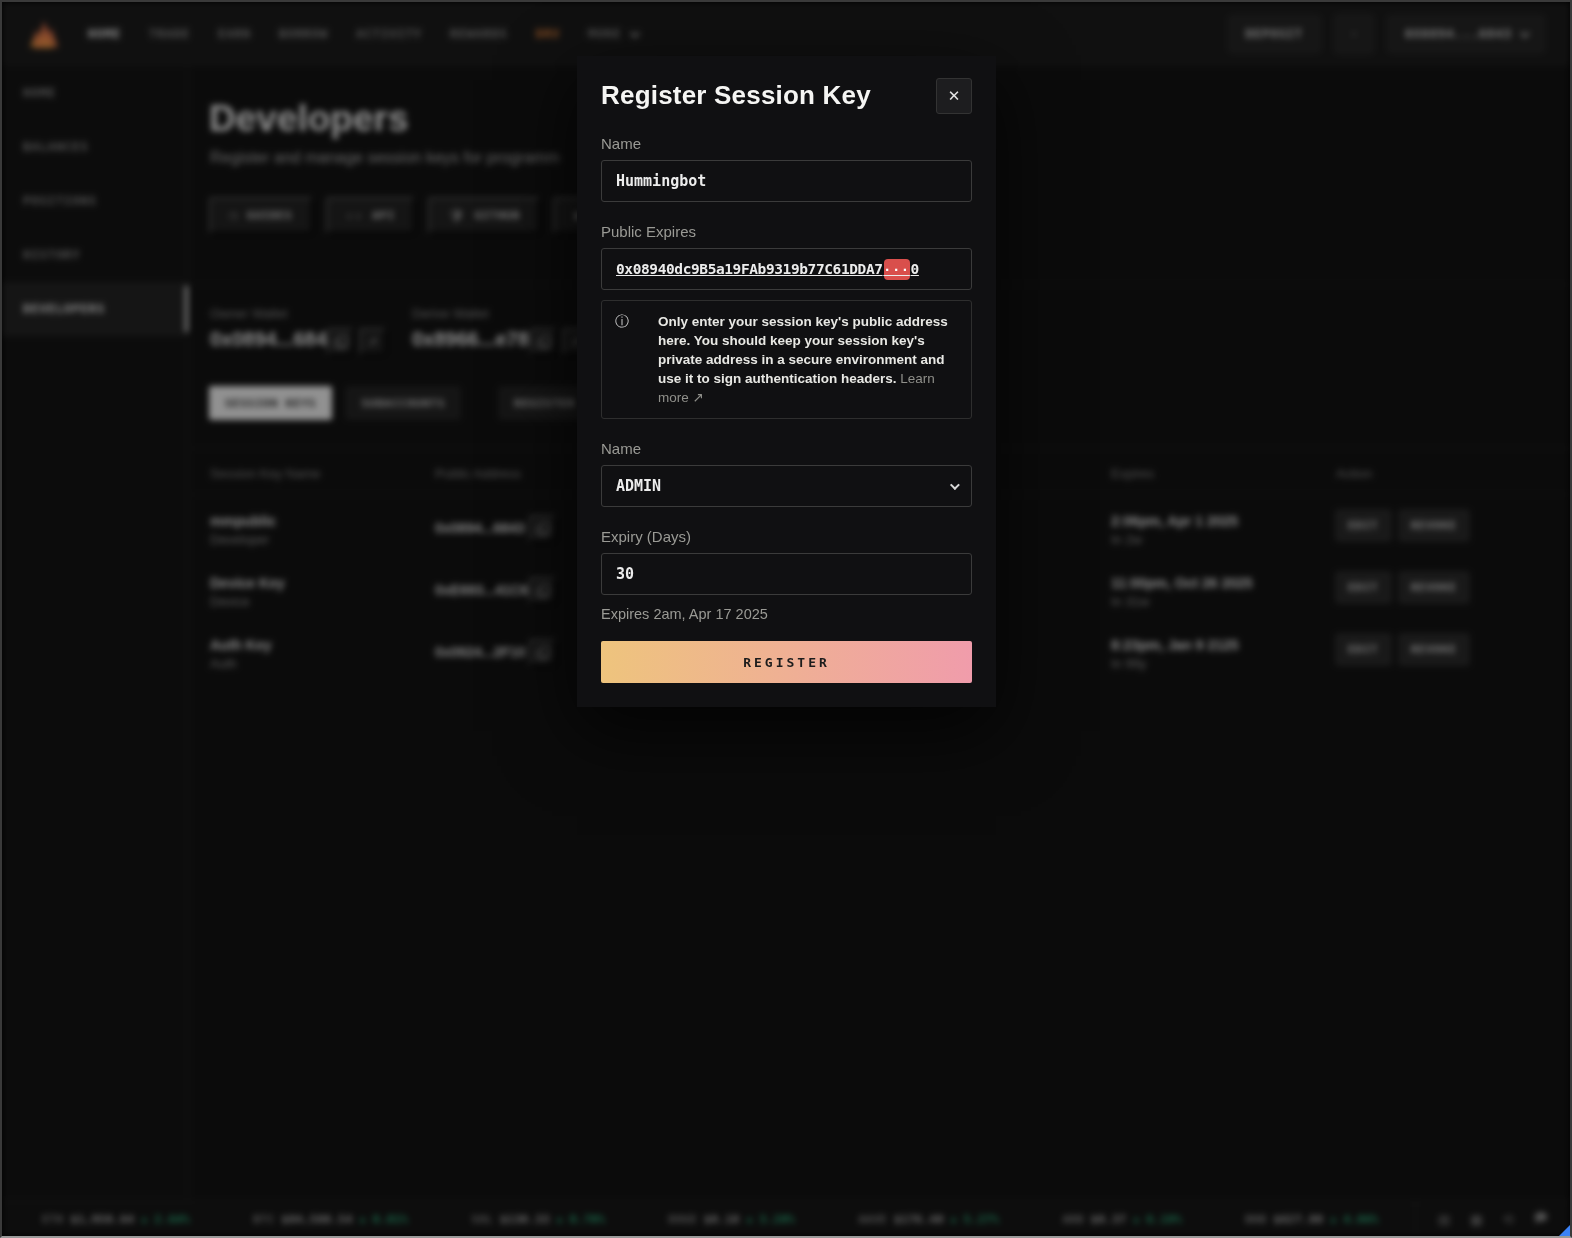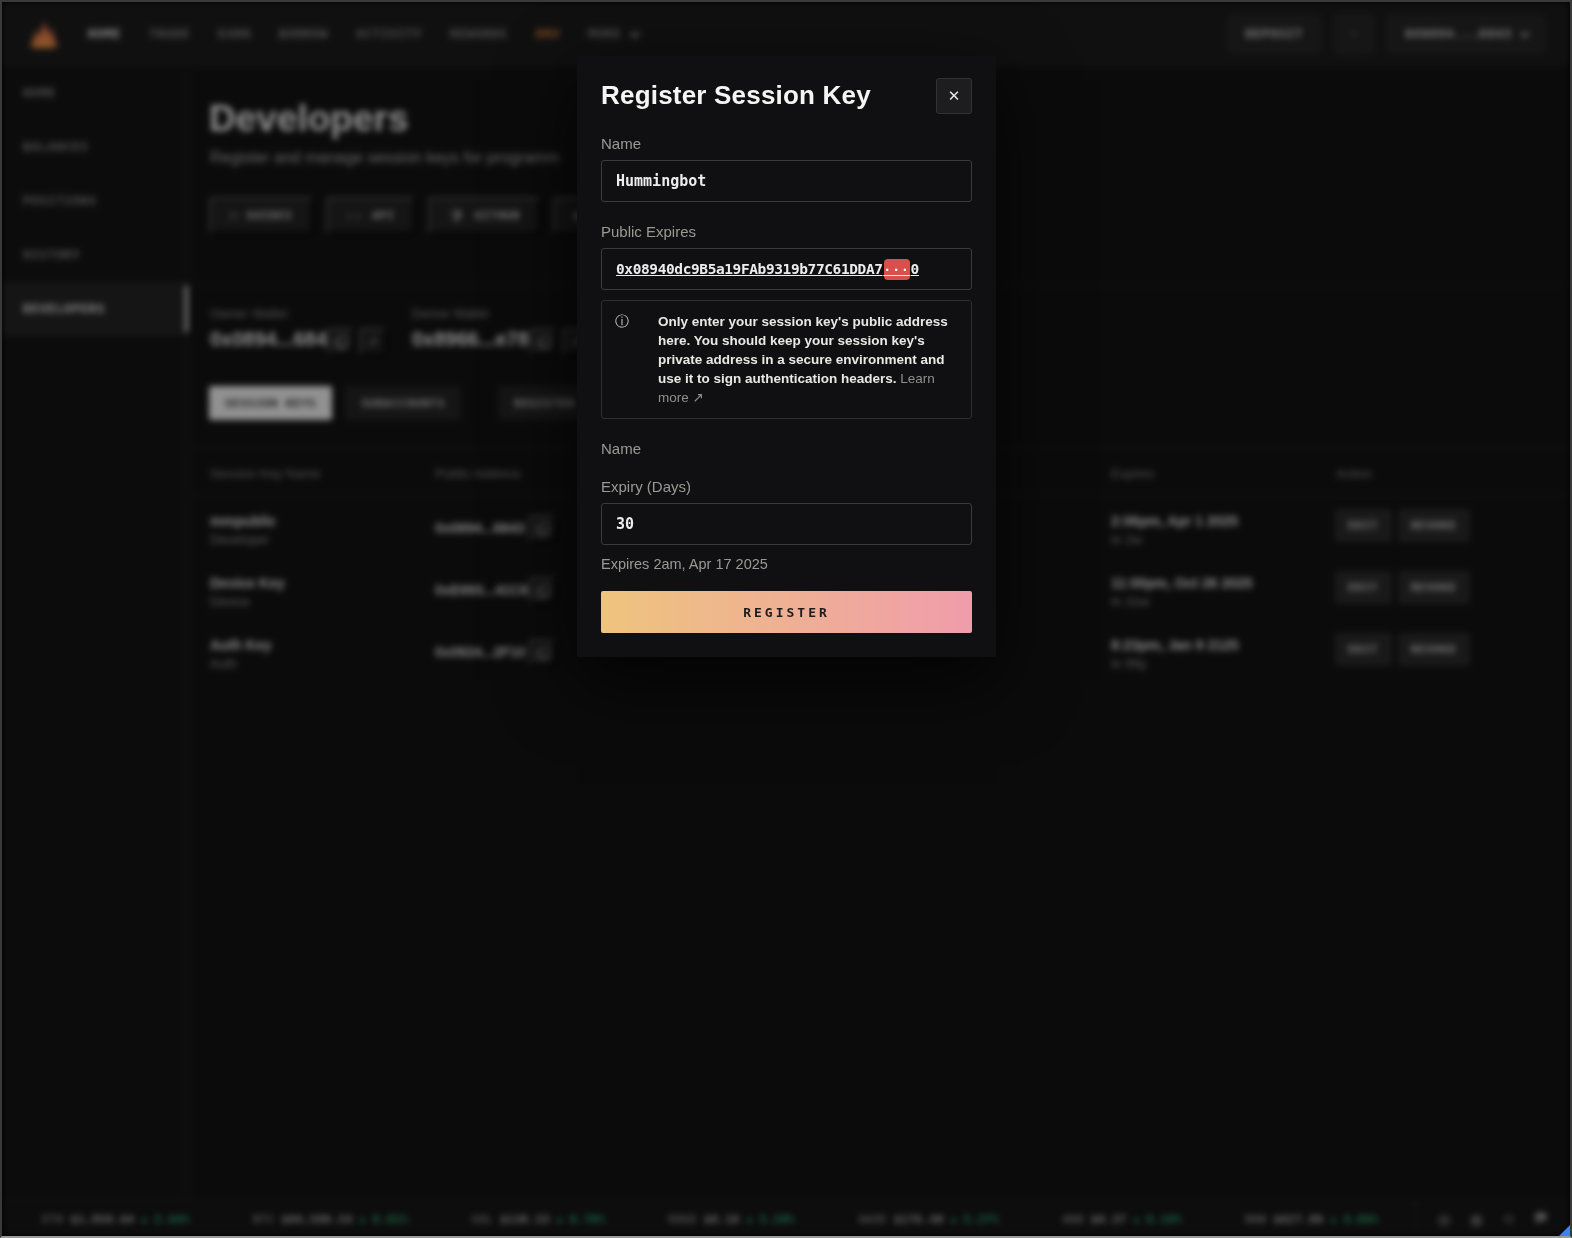--- a/index.html
+++ b/index.html
@@ -340,20 +340,24 @@
       <span class="redact">···</span>
       <span>0</span>
   </div>
 
   <div class="info-box">
     <span class="info-ic">ⓘ</span>
     <div class="info-text"><span>Only enter your session key's public address here. You should keep your session key's private address in a secure environment and use it to sign authentication headers. </span><span class="learn-more">Learn more ↗</span></div>
   </div>
 
   <div class="field-label">Name</div>
+  <div class="tinput select">
+    <span>ADMIN</span>
+    <span class="chev"></span>
+  </div>
 
   <div class="field-label">Expiry (Days)</div>
   <div class="tinput">
       <span>30</span>
     </div>
   <div class="expiry-note">Expires 2am, Apr 17 2025</div>
 
   <button class="register-btn">REGISTER</button>
 </div>
 

